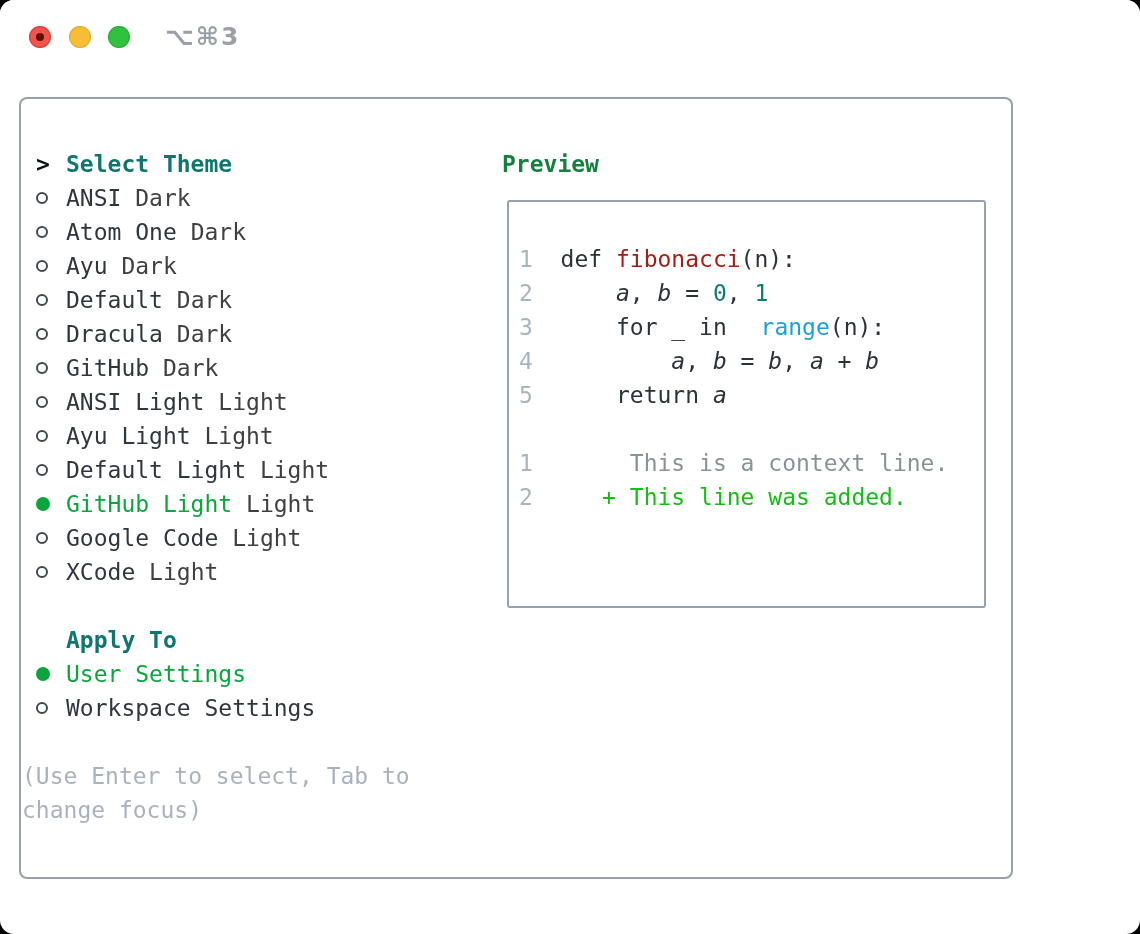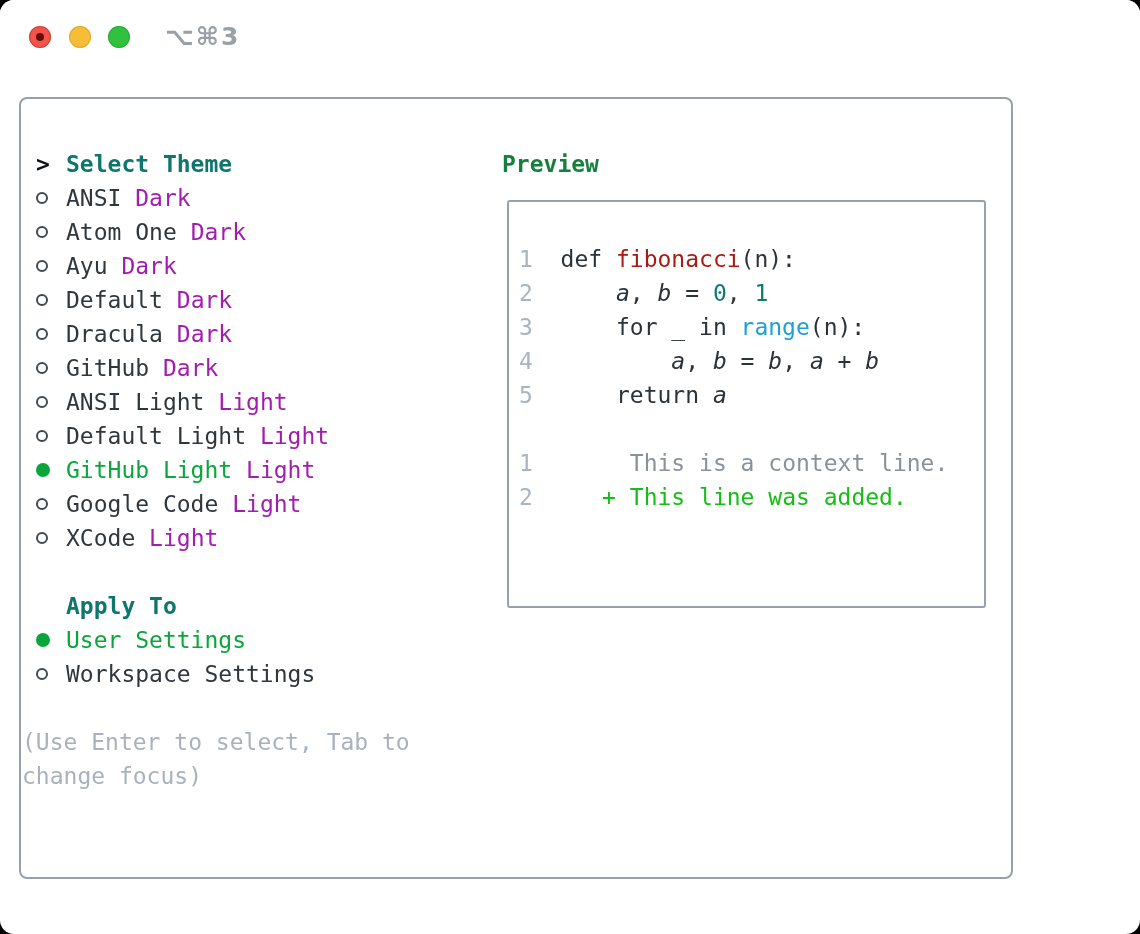--- a/index.html
+++ b/index.html
@@ -25,36 +25,36 @@
   .left-col{position:absolute;left:0;top:48px;width:480px;}
   .row{display:flex;align-items:center;height:34px;padding-left:15px;white-space:pre;}
   .marker{display:inline-flex;align-items:center;justify-content:flex-start;
           width:30px;flex:none;font-size:23px;}
   .cursor{color:#0e1116;font-weight:700;}
   .label{font-size:23px;white-space:pre;color:#2f363e;}
   .header-label{font-weight:700;color:#0f766e;}
   .dot-outline{width:12px;height:12px;border:2px solid #40484f;border-radius:50%;box-sizing:border-box;}
   .dot-filled{width:14px;height:14px;background:#0aa63c;border-radius:50%;}
   .t-name.selected{color:#0aa63c;}
-  .t-variant{color:#a21caf;}
+  .t-variant{color:#404040;}
   .spacer{height:34px;}
   .help-line{height:34px;line-height:34px;padding-left:1px;font-size:23px;color:#a9b2bc;white-space:pre;}
 
   
   .preview-head{position:absolute;left:481px;top:48px;height:34px;line-height:34px;
                 font-size:23px;font-weight:700;color:#15803d;white-space:pre;}
   .preview-box{position:absolute;left:486px;top:101px;width:479px;height:408px;box-sizing:border-box;
                border:2px solid #97a1ab;border-radius:3px;background:#fff;
                padding:40px 0 0 10px;overflow:hidden;}
   .pline{height:34px;line-height:34px;font-size:23px;white-space:pre;color:#2b323a;}
   .ln{color:#a9b4be;}
   .tok-code{color:#2b323a;}
   .tok-func{color:#a81b14;}
   .tok-num{color:#0b7a72;}
-  .tok-builtin{color:#1d9fd7;}
+  .tok-builtin{color:#1d9fd7;margin-left:20px;}
   .tok-var{color:#2b323a;font-style:italic;}
   .d-context{color:#8a9199;}
   .d-deleted{color:#c53a2d;}
   .d-added{color:#17bd17;}
 </style>
 </head>
 <body>
 
 <div class="stage">
   <div class="window">
@@ -77,20 +77,21 @@
         </div>
 
         <div id="theme-list">
             <div class="row"><span class="marker"><span class="dot-outline"></span></span><span class="label"><span class="t-name">ANSI</span> <span class="t-variant">Dark</span></span></div>
             <div class="row"><span class="marker"><span class="dot-outline"></span></span><span class="label"><span class="t-name">Atom One</span> <span class="t-variant">Dark</span></span></div>
             <div class="row"><span class="marker"><span class="dot-outline"></span></span><span class="label"><span class="t-name">Ayu</span> <span class="t-variant">Dark</span></span></div>
             <div class="row"><span class="marker"><span class="dot-outline"></span></span><span class="label"><span class="t-name">Default</span> <span class="t-variant">Dark</span></span></div>
             <div class="row"><span class="marker"><span class="dot-outline"></span></span><span class="label"><span class="t-name">Dracula</span> <span class="t-variant">Dark</span></span></div>
             <div class="row"><span class="marker"><span class="dot-outline"></span></span><span class="label"><span class="t-name">GitHub</span> <span class="t-variant">Dark</span></span></div>
             <div class="row"><span class="marker"><span class="dot-outline"></span></span><span class="label"><span class="t-name">ANSI Light</span> <span class="t-variant">Light</span></span></div>
+            <div class="row"><span class="marker"><span class="dot-outline"></span></span><span class="label"><span class="t-name">Ayu Light</span> <span class="t-variant">Light</span></span></div>
             <div class="row"><span class="marker"><span class="dot-outline"></span></span><span class="label"><span class="t-name">Default Light</span> <span class="t-variant">Light</span></span></div>
             <div class="row"><span class="marker"><span class="dot-filled"></span></span><span class="label"><span class="t-name selected">GitHub Light</span> <span class="t-variant">Light</span></span></div>
             <div class="row"><span class="marker"><span class="dot-outline"></span></span><span class="label"><span class="t-name">Google Code</span> <span class="t-variant">Light</span></span></div>
             <div class="row"><span class="marker"><span class="dot-outline"></span></span><span class="label"><span class="t-name">XCode</span> <span class="t-variant">Light</span></span></div>
           </div>
 
         <div class="spacer"></div>
 
         <div class="row">
           <span class="marker"></span>

